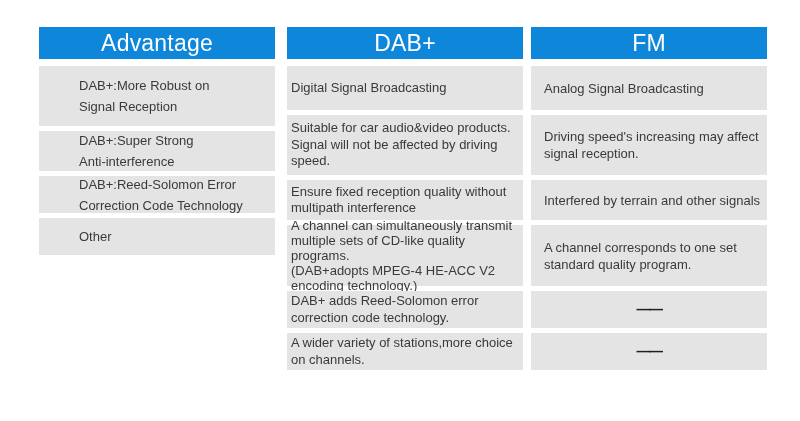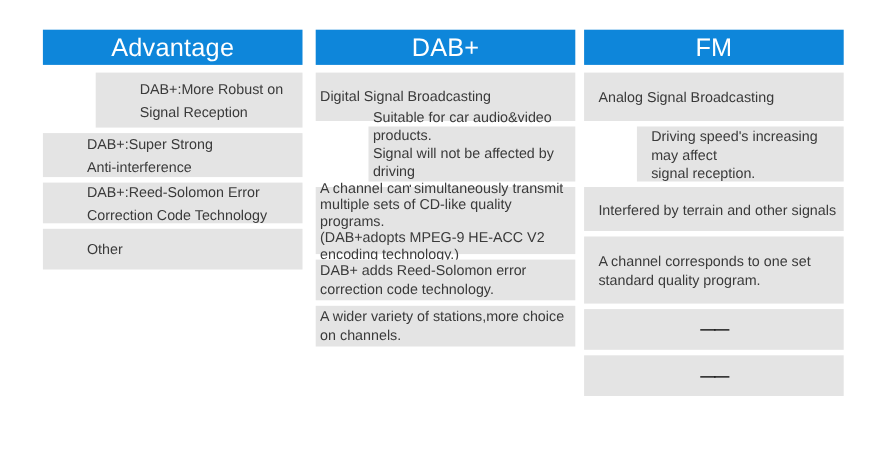--- a/index.html
+++ b/index.html
@@ -38,21 +38,21 @@
     background: #e4e4e4;
     display: flex;
     align-items: center;
     color: #3a3a3a;
     font-size: 13px;
     box-sizing: border-box;
   }
   .cell-text { white-space: pre-line; }
   
   .r1 { height: 44px; }
-  .r2 { height: 50px; margin-left: 48px; }
+  .r2 { height: 60px; }
   .r3 { height: 40px; }
   .r4 { height: 61px; }
   .r5 { height: 37px; }
   .r6 { height: 37px; }
   
   .col-advantage .cell { padding-left: 40px; padding-right: 8px; line-height: 21px; }
   .col-dab .cell       { padding-left: 4px; padding-right: 4px; line-height: 16.5px; }
   .col-dab .r4         { line-height: 15.2px; }
   .col-fm .cell        { padding-left: 13px; padding-right: 4px; line-height: 17px; }
   
@@ -95,24 +95,28 @@
   <div class="col col-dab">
     <div class="col-header">DAB+</div>
     <div class="cell r1">
       <span class="cell-text">Digital Signal Broadcasting</span>
     </div>
     <div class="cell r2">
       <span class="cell-text">Suitable for car audio&amp;video products.
 Signal will not be affected by driving
 speed.</span>
     </div>
+    <div class="cell r3">
+      <span class="cell-text">Ensure fixed reception quality without
+multipath interference</span>
+    </div>
     <div class="cell r4">
       <span class="cell-text">A channel can simultaneously transmit
 multiple sets of CD-like quality programs.
-(DAB+adopts MPEG-9 HE-ACC V2
+(DAB+adopts MPEG-4 HE-ACC V2
 encoding technology.)</span>
     </div>
     <div class="cell r5">
       <span class="cell-text">DAB+ adds Reed-Solomon error
 correction code technology.</span>
     </div>
     <div class="cell r6">
       <span class="cell-text">A wider variety of stations,more choice
 on channels.</span>
     </div>

